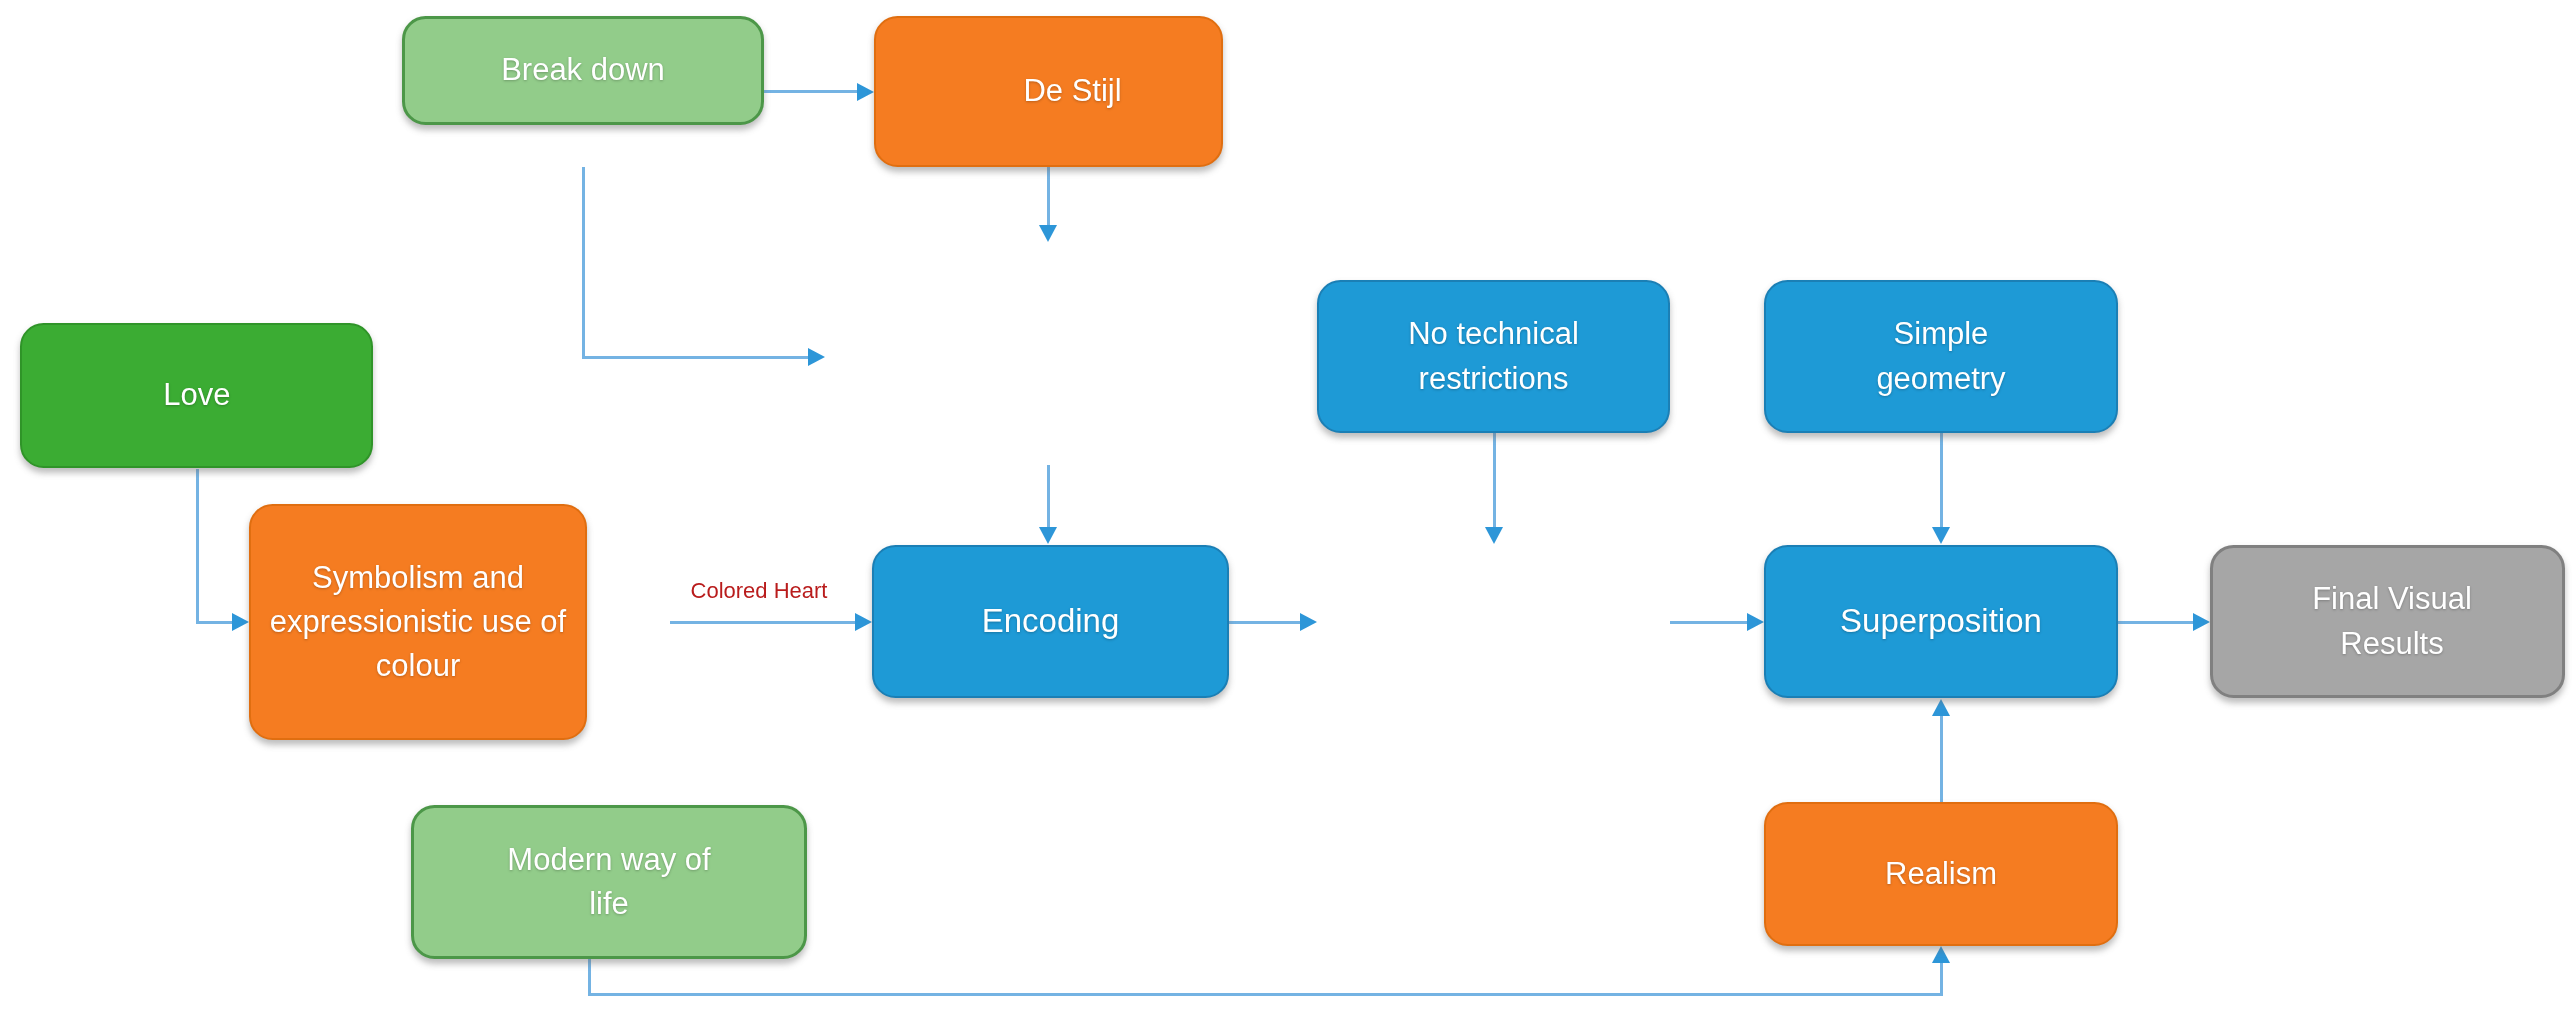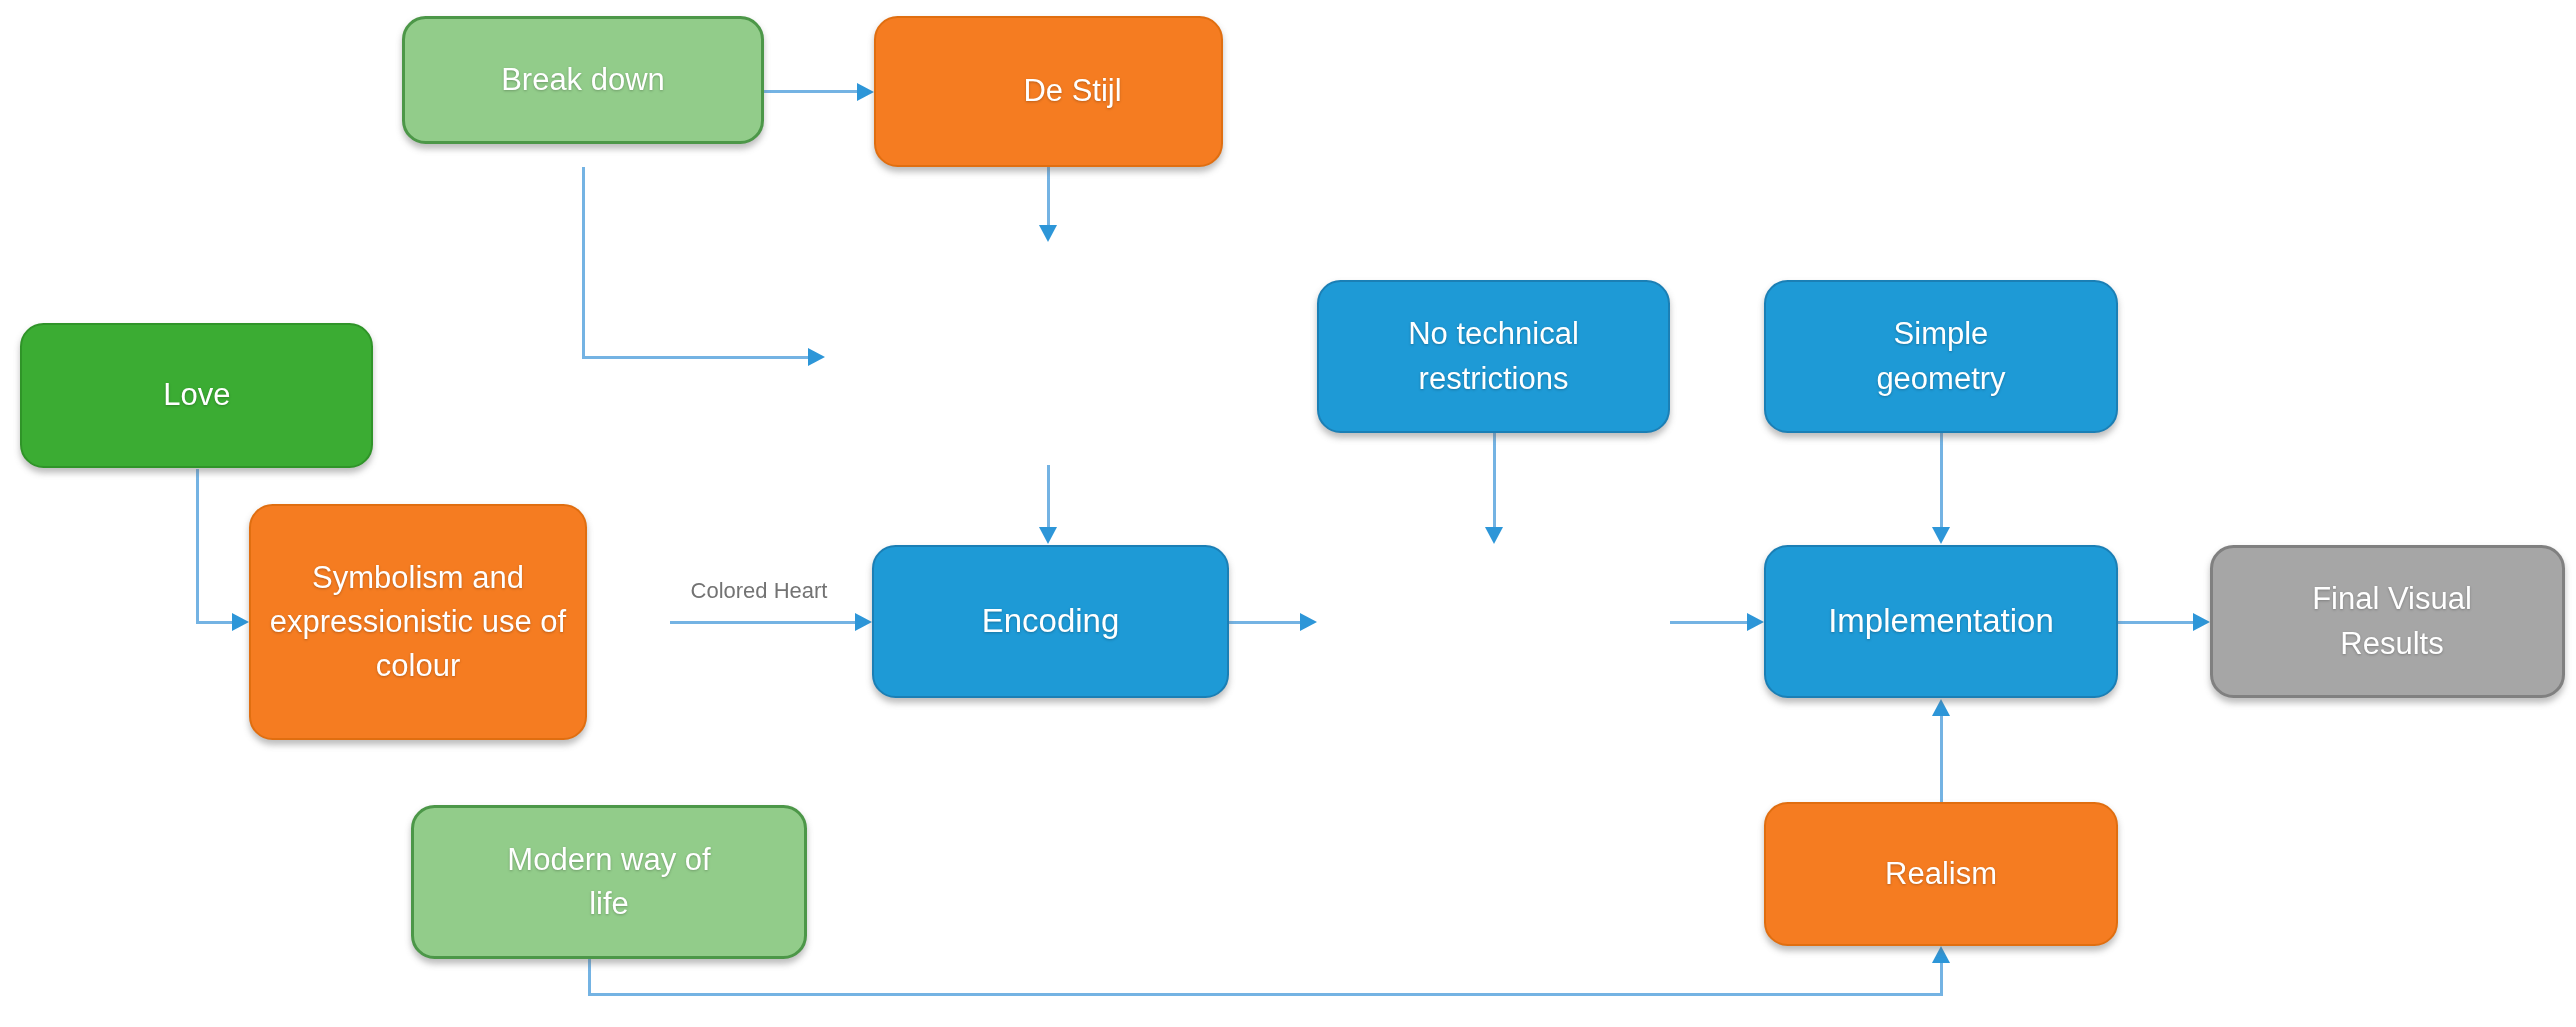--- a/index.html
+++ b/index.html
@@ -25,21 +25,21 @@
     border-radius:23.6px;
     box-shadow:0 4.6px 6.6px rgba(110,110,110,0.45);
   }
   .lbl{display:inline-block;text-shadow:0 1.3px 2.6px rgba(0,0,0,0.25);}
   .c-lightgreen{background:#92CC8A;border:3.3px solid #4C9748;}
   .c-green{background:#3BAC33;border:2.6px solid #2F9428;}
   .c-orange{background:#F57C21;border:2.6px solid #E06E10;}
   .c-blue{background:#1E9AD6;border:2.6px solid #1B7FB5;}
   .c-gray{background:#A6A6A6;border:3.3px solid #808080;padding-left:9px;}
 
-  .n-breakdown{left:402px;top:15.7px;width:362px;height:128px;}
+  .n-breakdown{left:402px;top:15.7px;width:362px;height:109px;}
   .n-destijl{left:874px;top:15.7px;width:349px;height:151px;padding-left:48px;}
   .n-continuous{left:825px;top:242px;width:451px;height:223px;font-size:30px;}
   .n-continuous .lbl{max-width:301px;}
   .n-love{left:20.3px;top:323px;width:353px;height:145px;}
   .n-symbolism{left:249px;top:504px;width:338px;height:236px;}
   .n-symbolism .lbl{max-width:308px;}
   .n-encoding{left:872px;top:545px;width:357px;height:153px;font-size:33px;}
   .n-notech{left:1317px;top:280px;width:353px;height:153px;}
   .n-notech .lbl{max-width:223px;}
   .n-implementation{left:1317px;top:545px;width:353px;height:153px;}
@@ -61,21 +61,21 @@
   .ah.r{border-top:9.2px solid transparent;border-bottom:9.2px solid transparent;border-left:17px solid #2D96D8;}
   .ah.d{border-left:9.2px solid transparent;border-right:9.2px solid transparent;border-top:17px solid #2D96D8;}
   .ah.u{border-left:9.2px solid transparent;border-right:9.2px solid transparent;border-bottom:17px solid #2D96D8;}
 
   .edge-label{
     position:absolute;
     left:687px;top:571px;width:144px;
     text-align:center;
     font-size:22px;
     line-height:1.78;
-    color:#737373;
+    color:#b91c1c;
   }
 </style>
 </head>
 <body>
 
 <div class="canvas">
 
   <div class="seg h" style="left:764px;top:90px;width:96px"></div>
   <div class="seg v" style="left:1047px;top:167px;height:60px"></div>
   <div class="seg v" style="left:582px;top:167px;height:191px"></div>
@@ -123,21 +123,21 @@
   <div class="node c-blue n-encoding">
     <span class="lbl">Encoding</span>
   </div>
   <div class="node c-blue n-notech">
     <span class="lbl">No technical restrictions</span>
   </div>
   <div class="node c-blue n-simplegeom">
     <span class="lbl">Simple geometry</span>
   </div>
   <div class="node c-blue n-superposition">
-    <span class="lbl">Implementation</span>
+    <span class="lbl">Superposition</span>
   </div>
   <div class="node c-gray n-final">
     <span class="lbl">Final Visual Results</span>
   </div>
   <div class="node c-lightgreen n-modern">
     <span class="lbl">Modern way of life</span>
   </div>
   <div class="node c-orange n-realism">
     <span class="lbl">Realism</span>
   </div>

